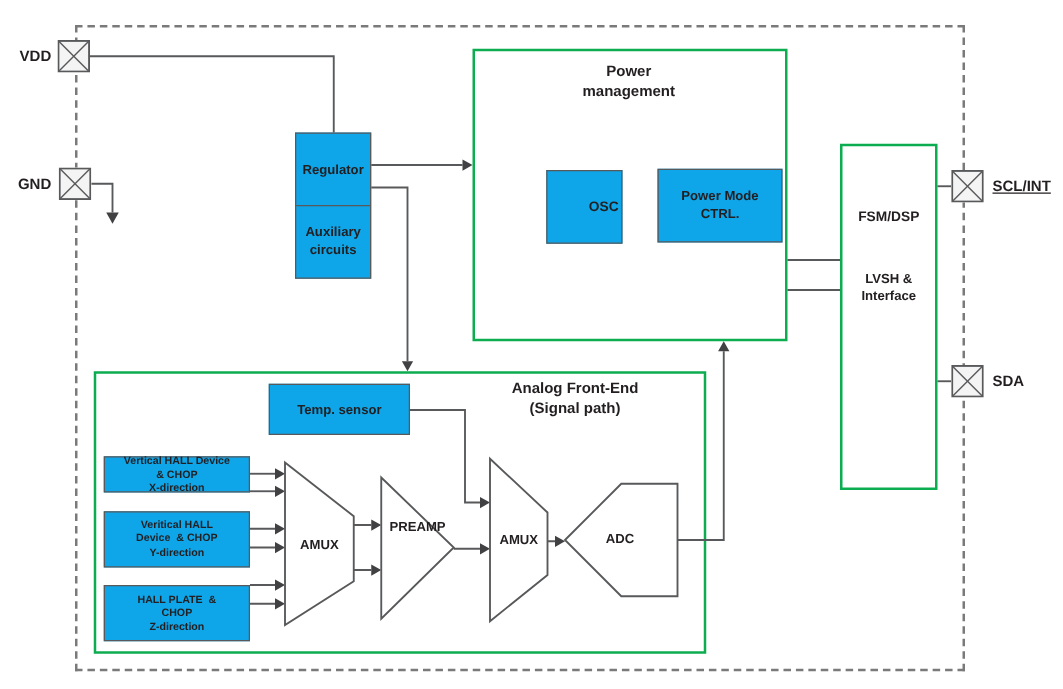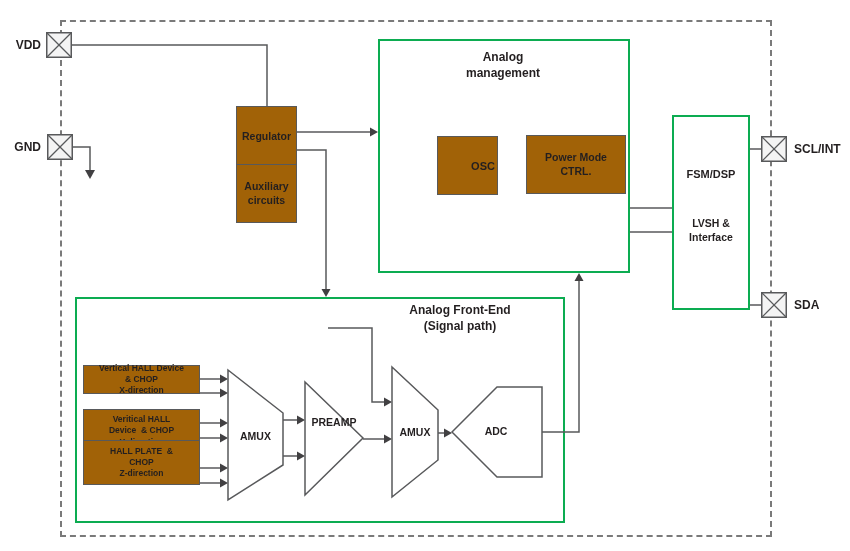--- a/index.html
+++ b/index.html
@@ -6,21 +6,21 @@
   .canvas{
     position:relative;width:850px;height:551px;background:#ffffff;
     font-family:"Liberation Sans","DejaVu Sans",sans-serif;
     color:#231f20;overflow:hidden;
   }
   .chip-boundary{
     position:absolute;left:60px;top:20px;width:712px;height:517px;
     border:2px dashed #7a7a7a;box-sizing:border-box;
   }
   .gray-box{
-    position:absolute;border:1.5px solid #58595b;background:#a16207;
+    position:absolute;border:1.5px solid #58595b;background:#0ea5e9;
     box-sizing:border-box;display:flex;align-items:center;justify-content:center;
     text-align:center;font-weight:bold;
   }
   .green-box{
     position:absolute;border:2px solid #0cac51;background:#ffffff;
     box-sizing:border-box;
   }
   .block-title{
     position:absolute;text-align:center;font-weight:bold;font-size:12px;
     line-height:1.3;white-space:pre-wrap;
@@ -53,52 +53,55 @@
     <div class="reg-cell" style="height:59px;border-bottom:1.5px solid #58595b;">
       <span>Regulator</span>
     </div>
     <div class="reg-cell multiline" style="height:58px;">
       <span class="multiline">Auxiliary
 circuits</span>
     </div>
   </div>
 
   <div class="green-box" style="left:378px;top:39px;width:252px;height:234px;"></div>
-  <div class="block-title" style="left:403px;top:50px;width:200px;">Analog
+  <div class="block-title" style="left:403px;top:50px;width:200px;">Power
 management</div>
   <div class="gray-box" style="left:437px;top:136px;width:61px;height:59px;font-size:11px;padding-left:31px;">
     <span>OSC</span>
   </div>
   <div class="gray-box" style="left:526px;top:135px;width:100px;height:59px;font-size:10.5px;">
     <span class="multiline">Power Mode
 CTRL.</span>
   </div>
 
-  <div class="green-box" style="left:672px;top:115px;width:78px;height:195px;">
+  <div class="green-box" style="left:672px;top:115px;width:78px;height:277px;">
     <div class="block-title" style="left:0;top:50px;width:74px;font-size:11px;">FSM/DSP</div>
     <div class="block-title" style="left:0;top:100px;width:74px;font-size:10.5px;">LVSH &amp;
 Interface</div>
   </div>
 
   <div class="green-box" style="left:75px;top:297px;width:490px;height:226px;"></div>
   <div class="block-title" style="left:360px;top:303px;width:200px;text-align:center;">Analog Front-End
 (Signal path)</div>
 
+  <div class="gray-box" style="left:215px;top:307px;width:113px;height:41px;font-size:10.5px;">
+    <span>Temp. sensor</span>
+  </div>
 
   <div class="gray-box" style="left:83px;top:365px;width:117px;height:29px;font-size:8.5px;">
     <span class="multiline">Vertical HALL Device
 &amp; CHOP
 X-direction</span>
   </div>
   <div class="gray-box" style="left:83px;top:408.5px;width:117px;height:45px;font-size:8.5px;">
     <span class="multiline">Veritical HALL
 Device  &amp; CHOP
 Y-direction</span>
   </div>
-  <div class="gray-box" style="left:83px;top:440px;width:117px;height:45px;font-size:8.5px;">
+  <div class="gray-box" style="left:83px;top:468px;width:117px;height:45px;font-size:8.5px;">
     <span class="multiline">HALL PLATE  &amp;
 CHOP
 Z-direction</span>
   </div>
 
   <svg class="wires" width="850" height="551">
     <g stroke="#58595b" stroke-width="1.5" fill="none">
 
       <polyline points="72,45 267,45 267,106"></polyline>
 
@@ -186,16 +189,16 @@
   <div class="pin" style="left:761px;top:292px;">
     <svg width="26" height="26">
         <rect x="0.75" y="0.75" width="24.5" height="24.5" fill="#f4f4f4" stroke="#58595b" stroke-width="1.5"></rect>
         <line x1="1" y1="1" x2="25" y2="25" stroke="#58595b" stroke-width="1.2"></line>
         <line x1="25" y1="1" x2="1" y2="25" stroke="#58595b" stroke-width="1.2"></line>
       </svg>
   </div>
 
   <div class="pin-label" style="left:8px;top:38px;width:33px;text-align:right;">VDD</div>
   <div class="pin-label" style="left:8px;top:140px;width:33px;text-align:right;">GND</div>
-  <div class="pin-label" style="left:794px;top:142px;width:56px;">SCL/INT</div>
+  <div class="pin-label" style="left:794px;top:142px;width:56px;text-decoration:underline;">SCL/INT</div>
   <div class="pin-label" style="left:794px;top:298px;width:56px;">SDA</div>
 
 </div>
 
 </body></html>

